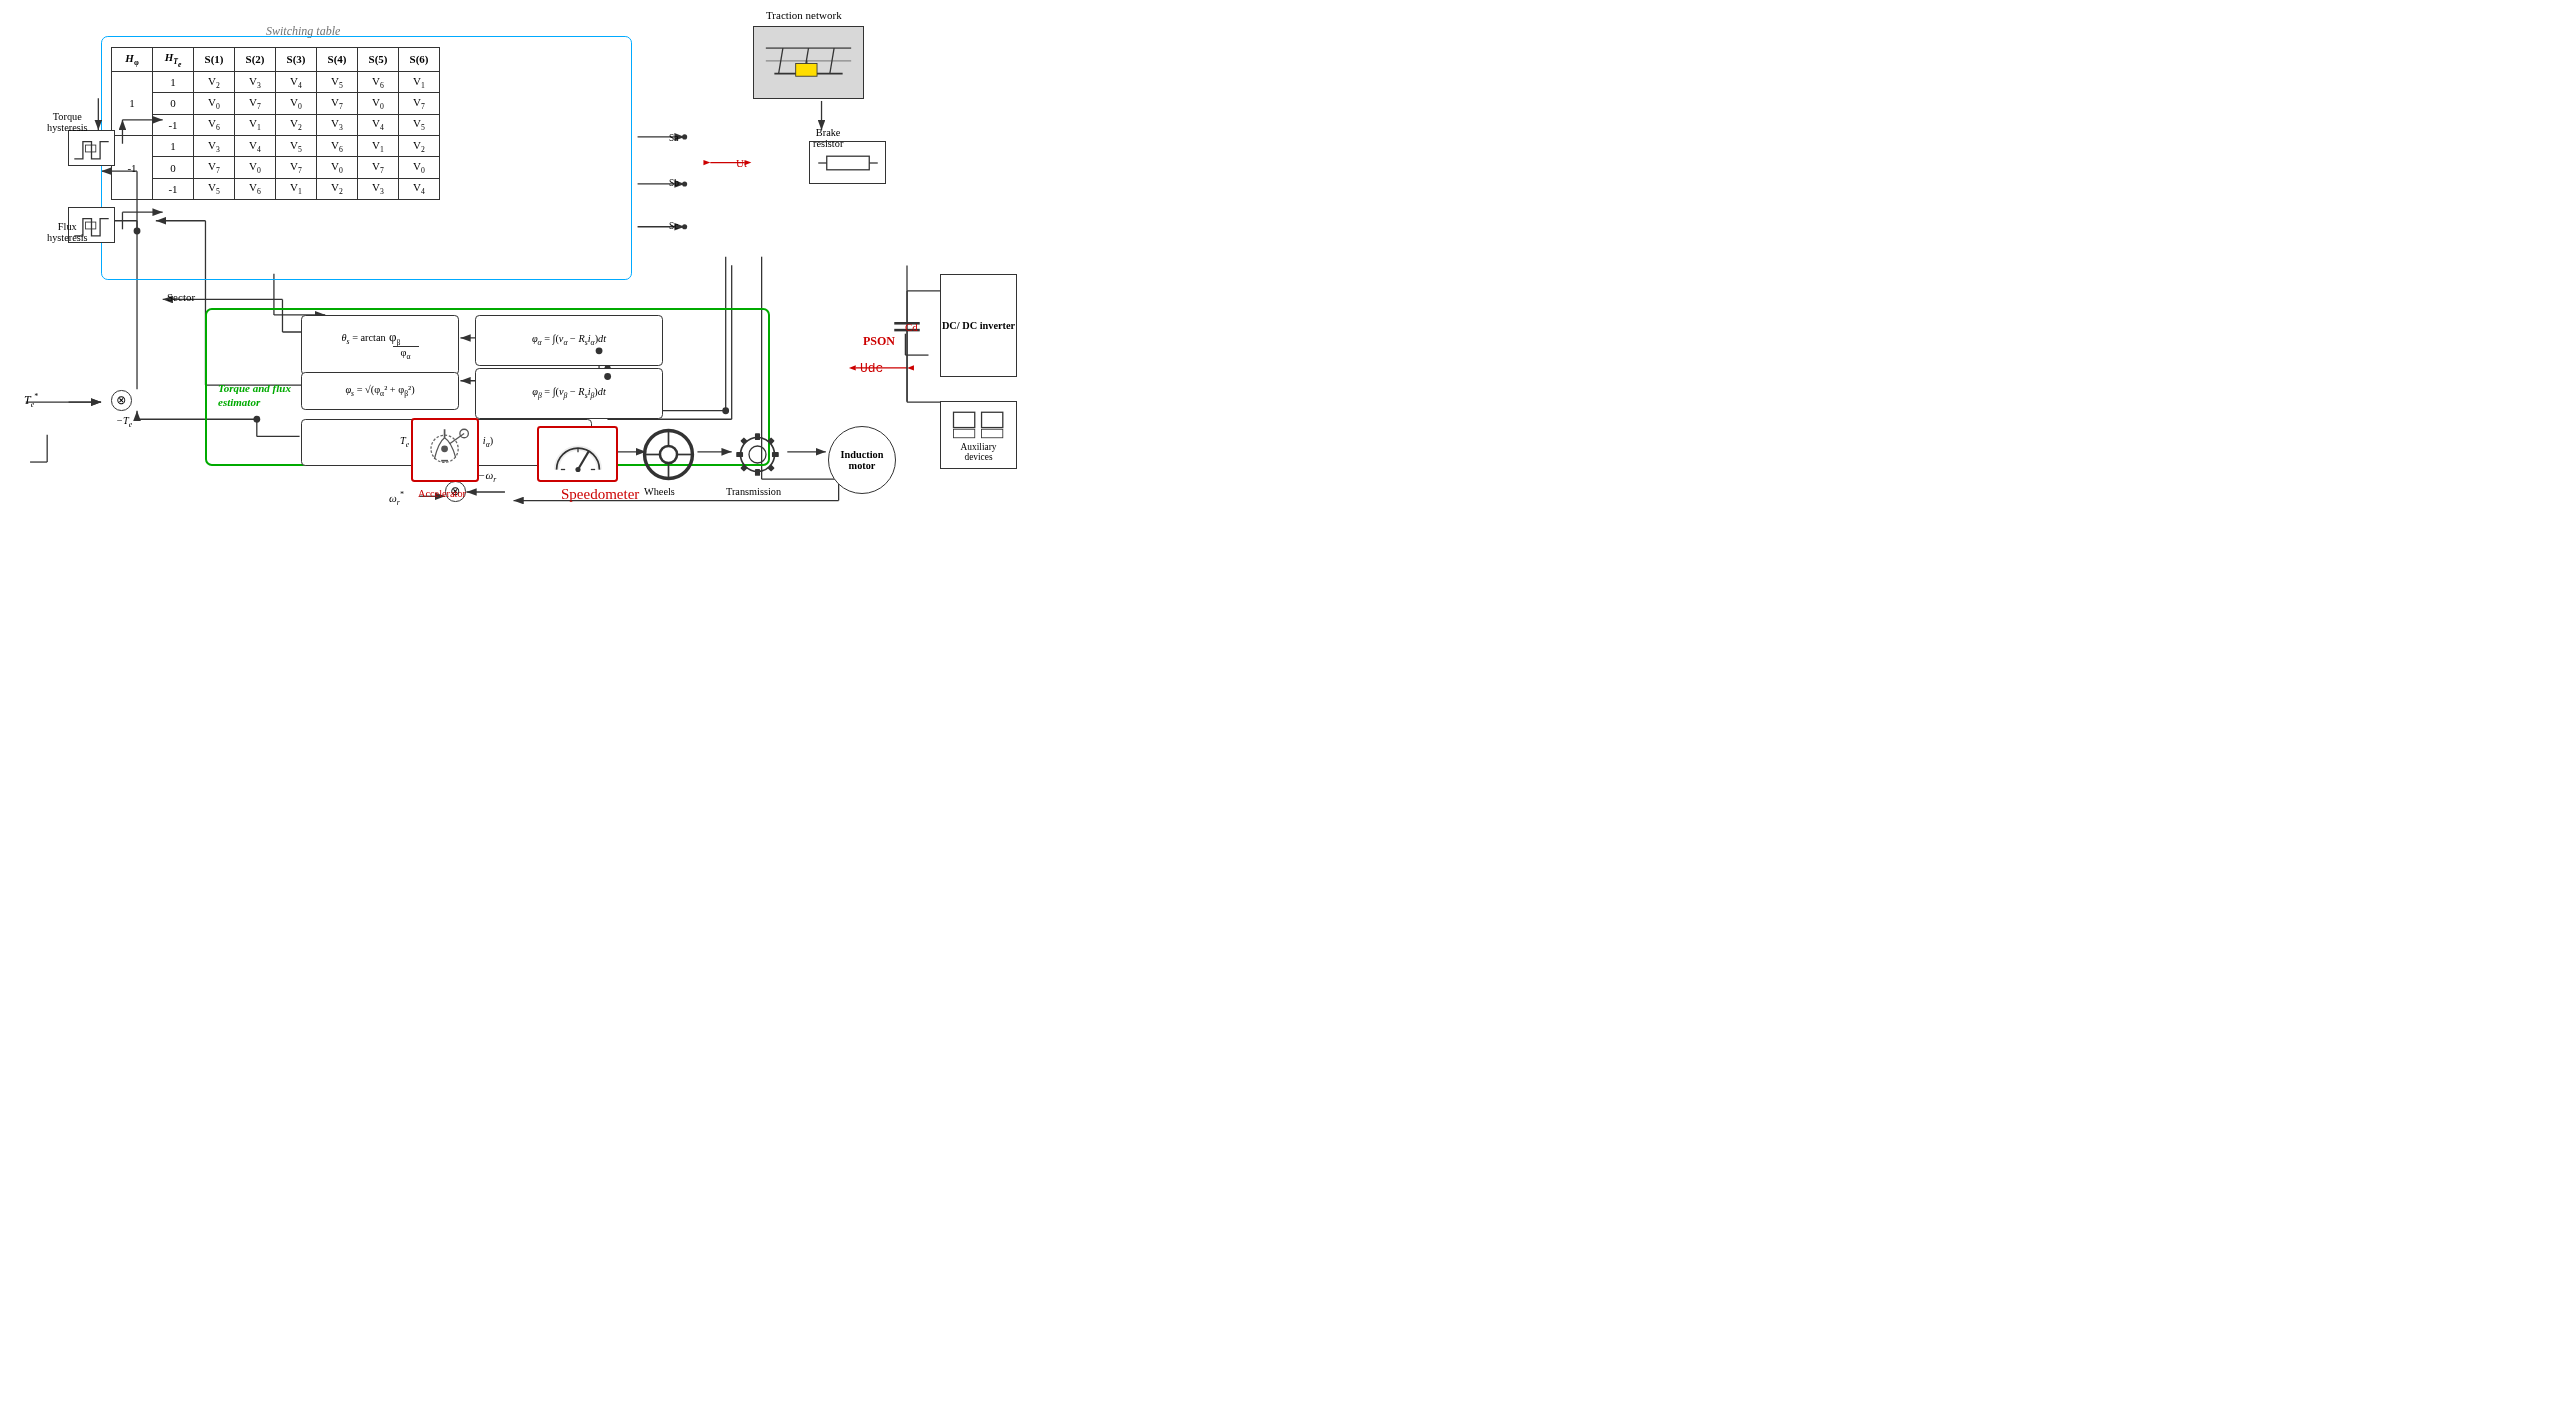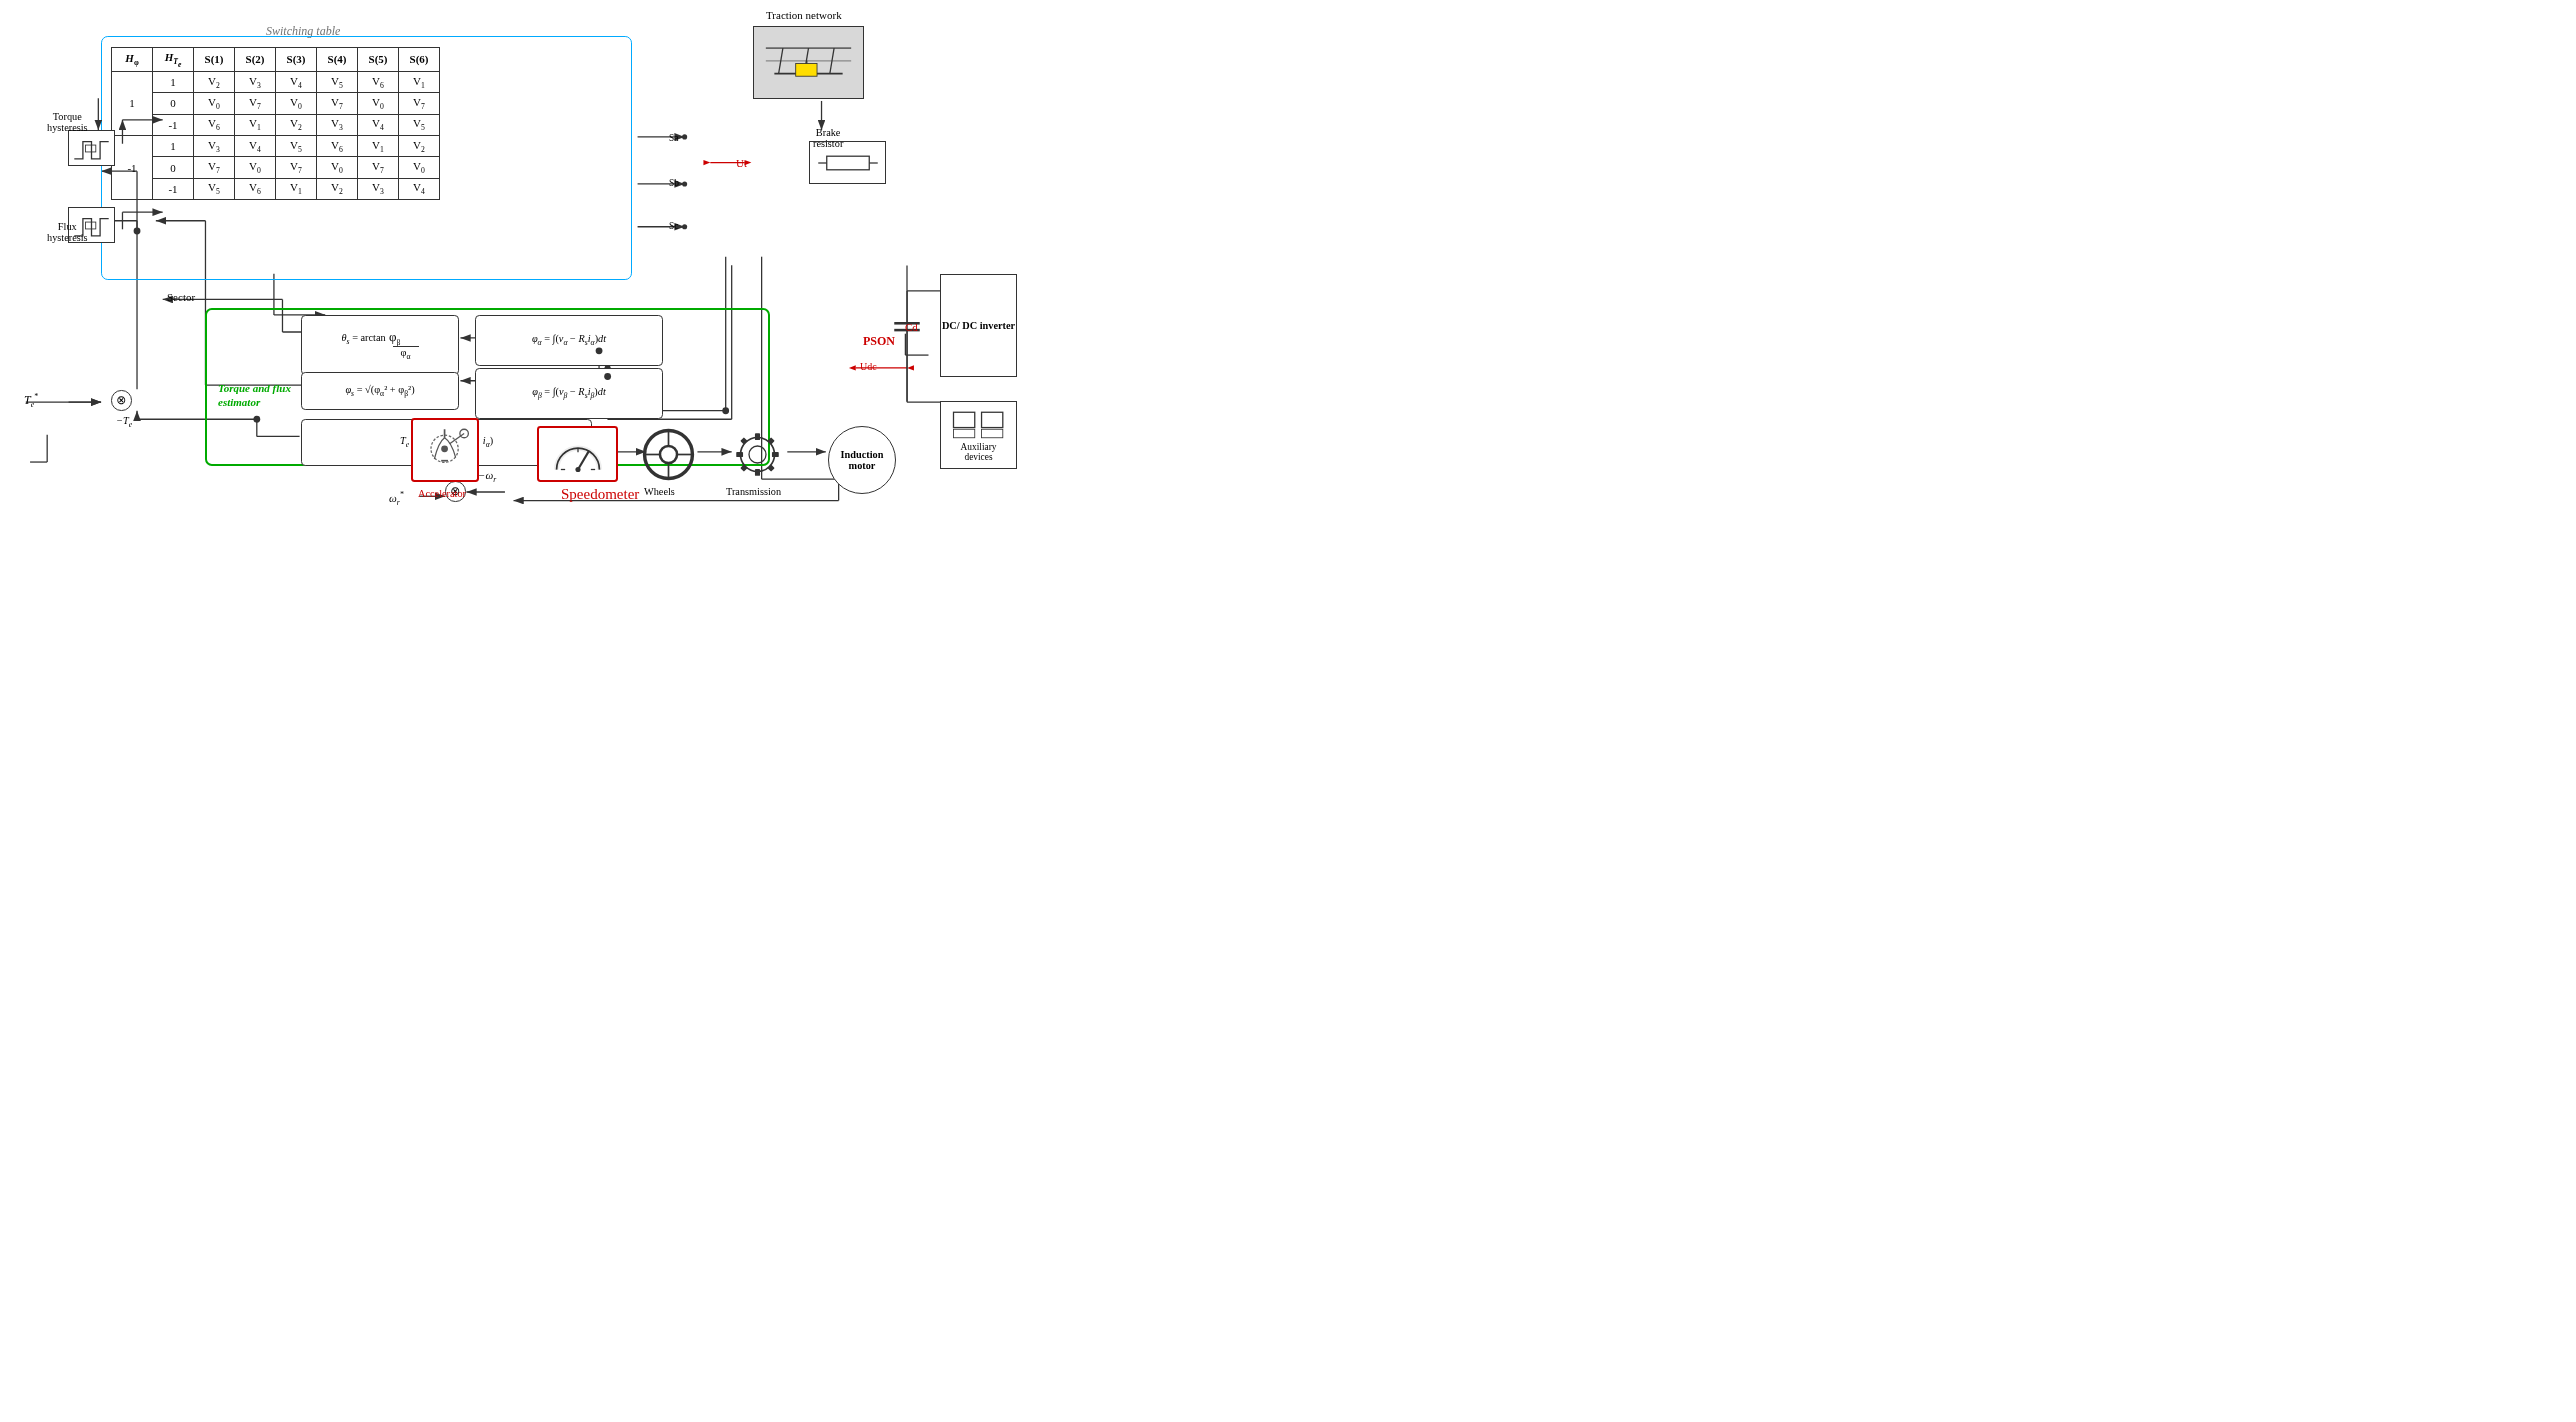--- a/index.html
+++ b/index.html
@@ -499,21 +499,21 @@
   <div style="position:absolute;top:265px;left:890px;">
     <svg width="34" height="137" viewBox="0 0 40 160">
       <line x1="20" y1="0" x2="20" y2="68" stroke="#333" stroke-width="1.5"></line>
       <line x1="5" y1="68" x2="35" y2="68" stroke="#333" stroke-width="3"></line>
       <line x1="5" y1="76" x2="35" y2="76" stroke="#333" stroke-width="3"></line>
       <line x1="20" y1="76" x2="20" y2="160" stroke="#333" stroke-width="1.5"></line>
     </svg>
   </div>
   <div class="label red" style="top:321px;left:905px;font-size:11px;">Cd</div>
 
-  <div class="label red" style="top:361px;left:860px;font-size:10px;">Udc</div>
+  <div class="label red" style="top:361px;left:860px;font-size:13px;font-family:Liberation Mono, monospace;">Udc</div>
 
   <div class="pson-label" style="top:334px;left:863px;">PSON</div>
 
   <div class="dcdc-box" style="top:274px;left:940px;width:77px;height:103px;">
     <span>DC/ DC
 inverter</span>
   </div>
 
   <div style="position:absolute;top:401px;left:940px;width:77px;height:68px;border:1.7px solid #333;background:#fff;display:flex;align-items:center;justify-content:center;flex-direction:column;">
     <svg width="60" height="34" viewBox="0 0 70 40">

